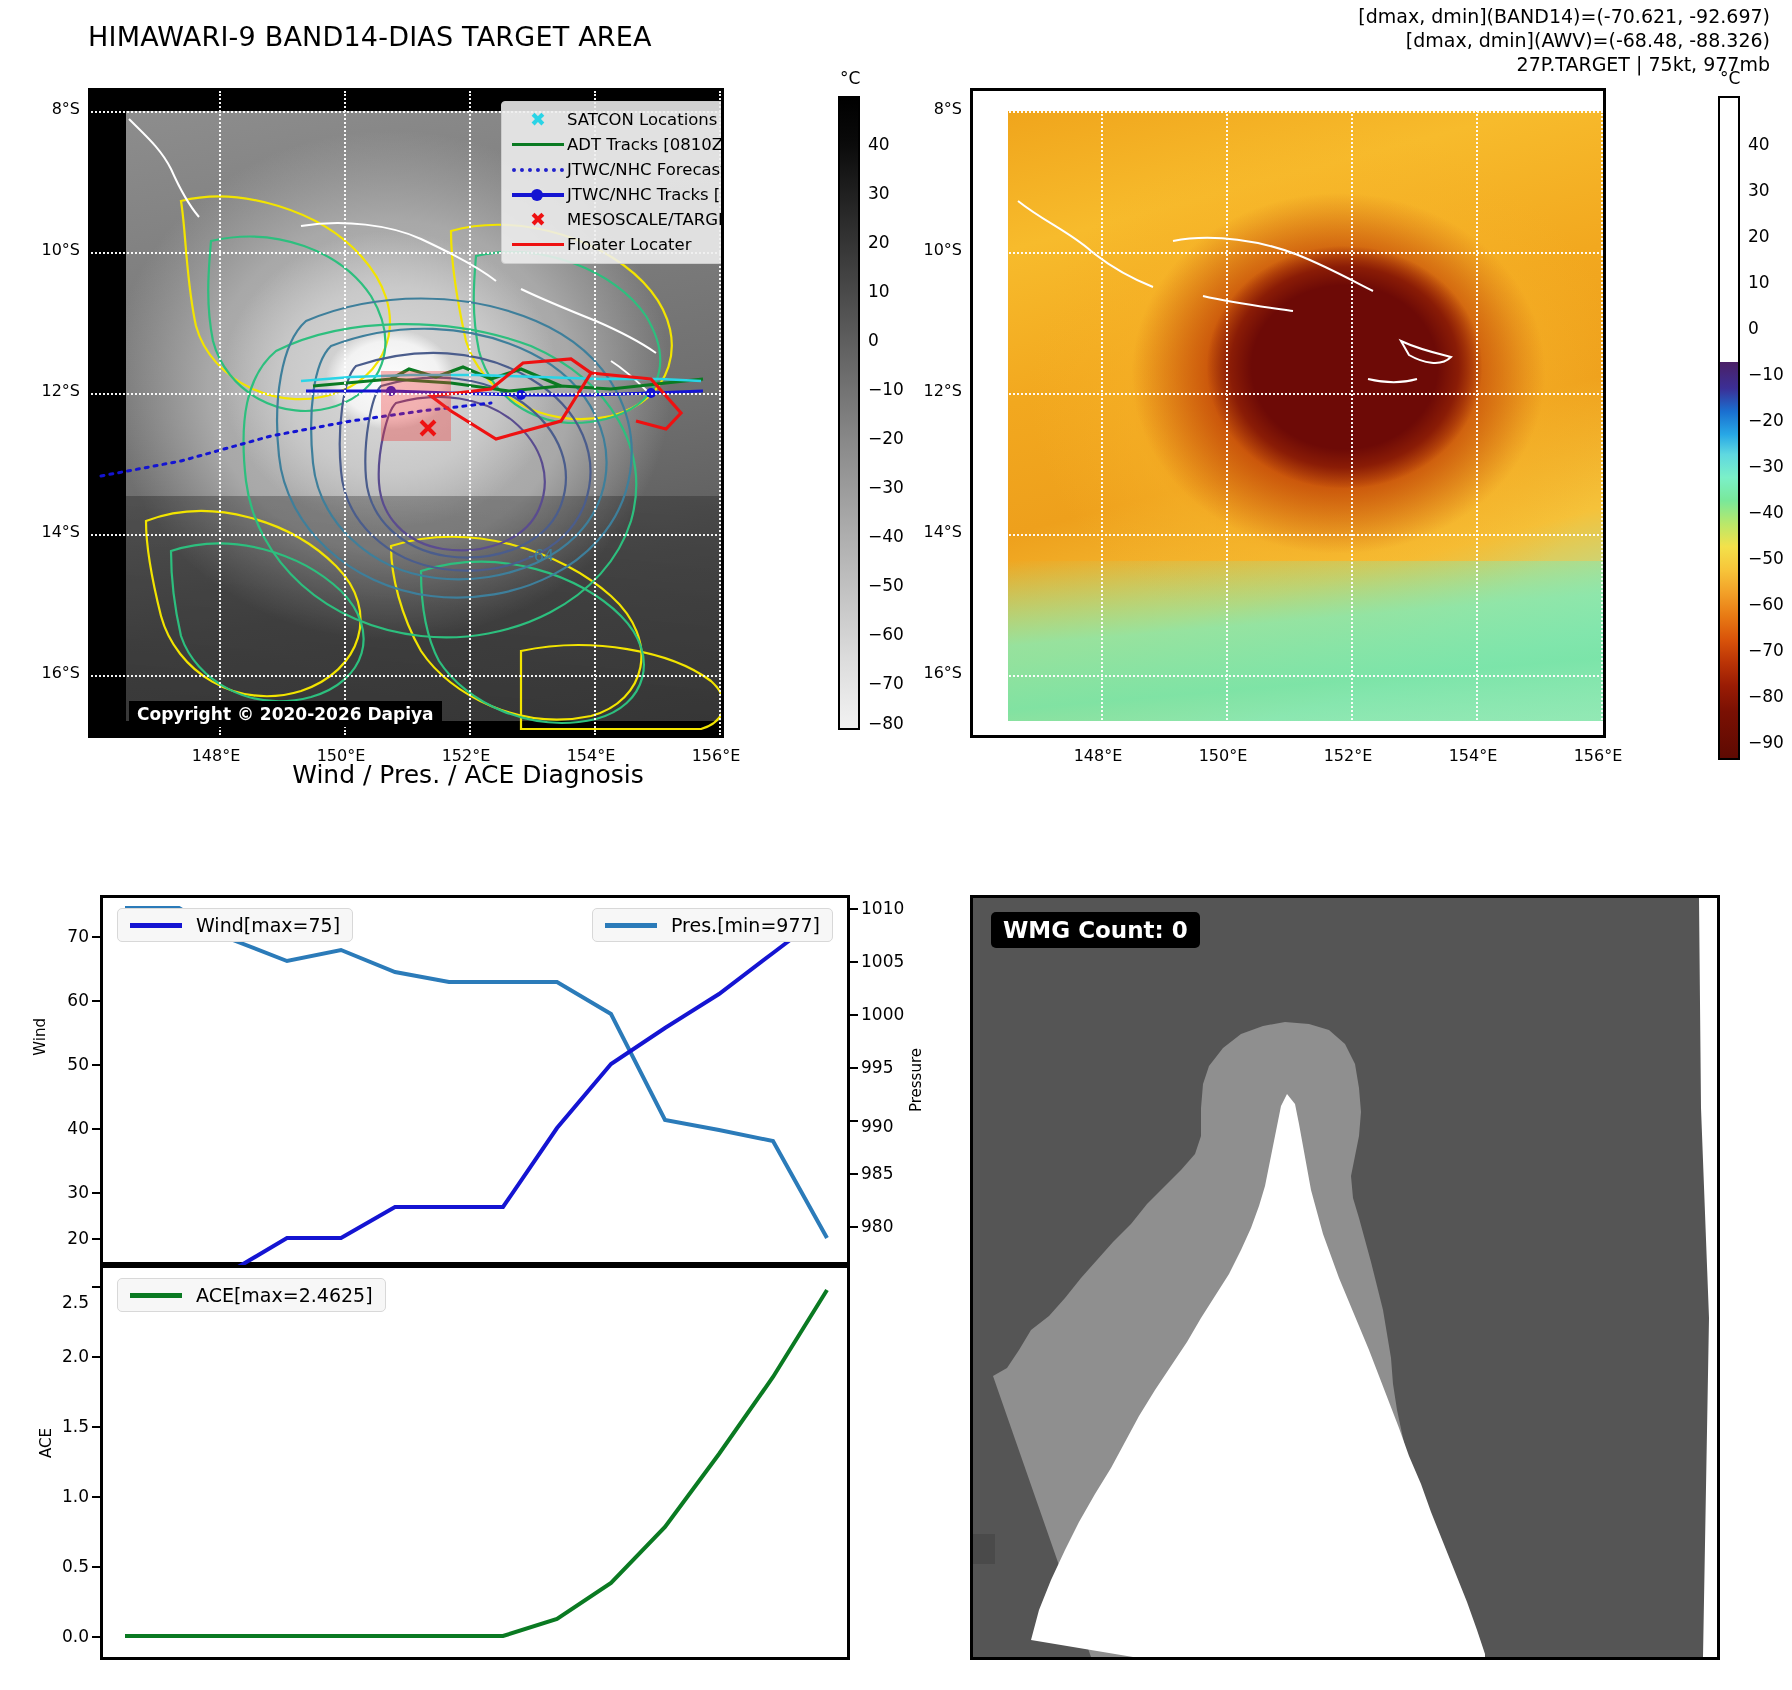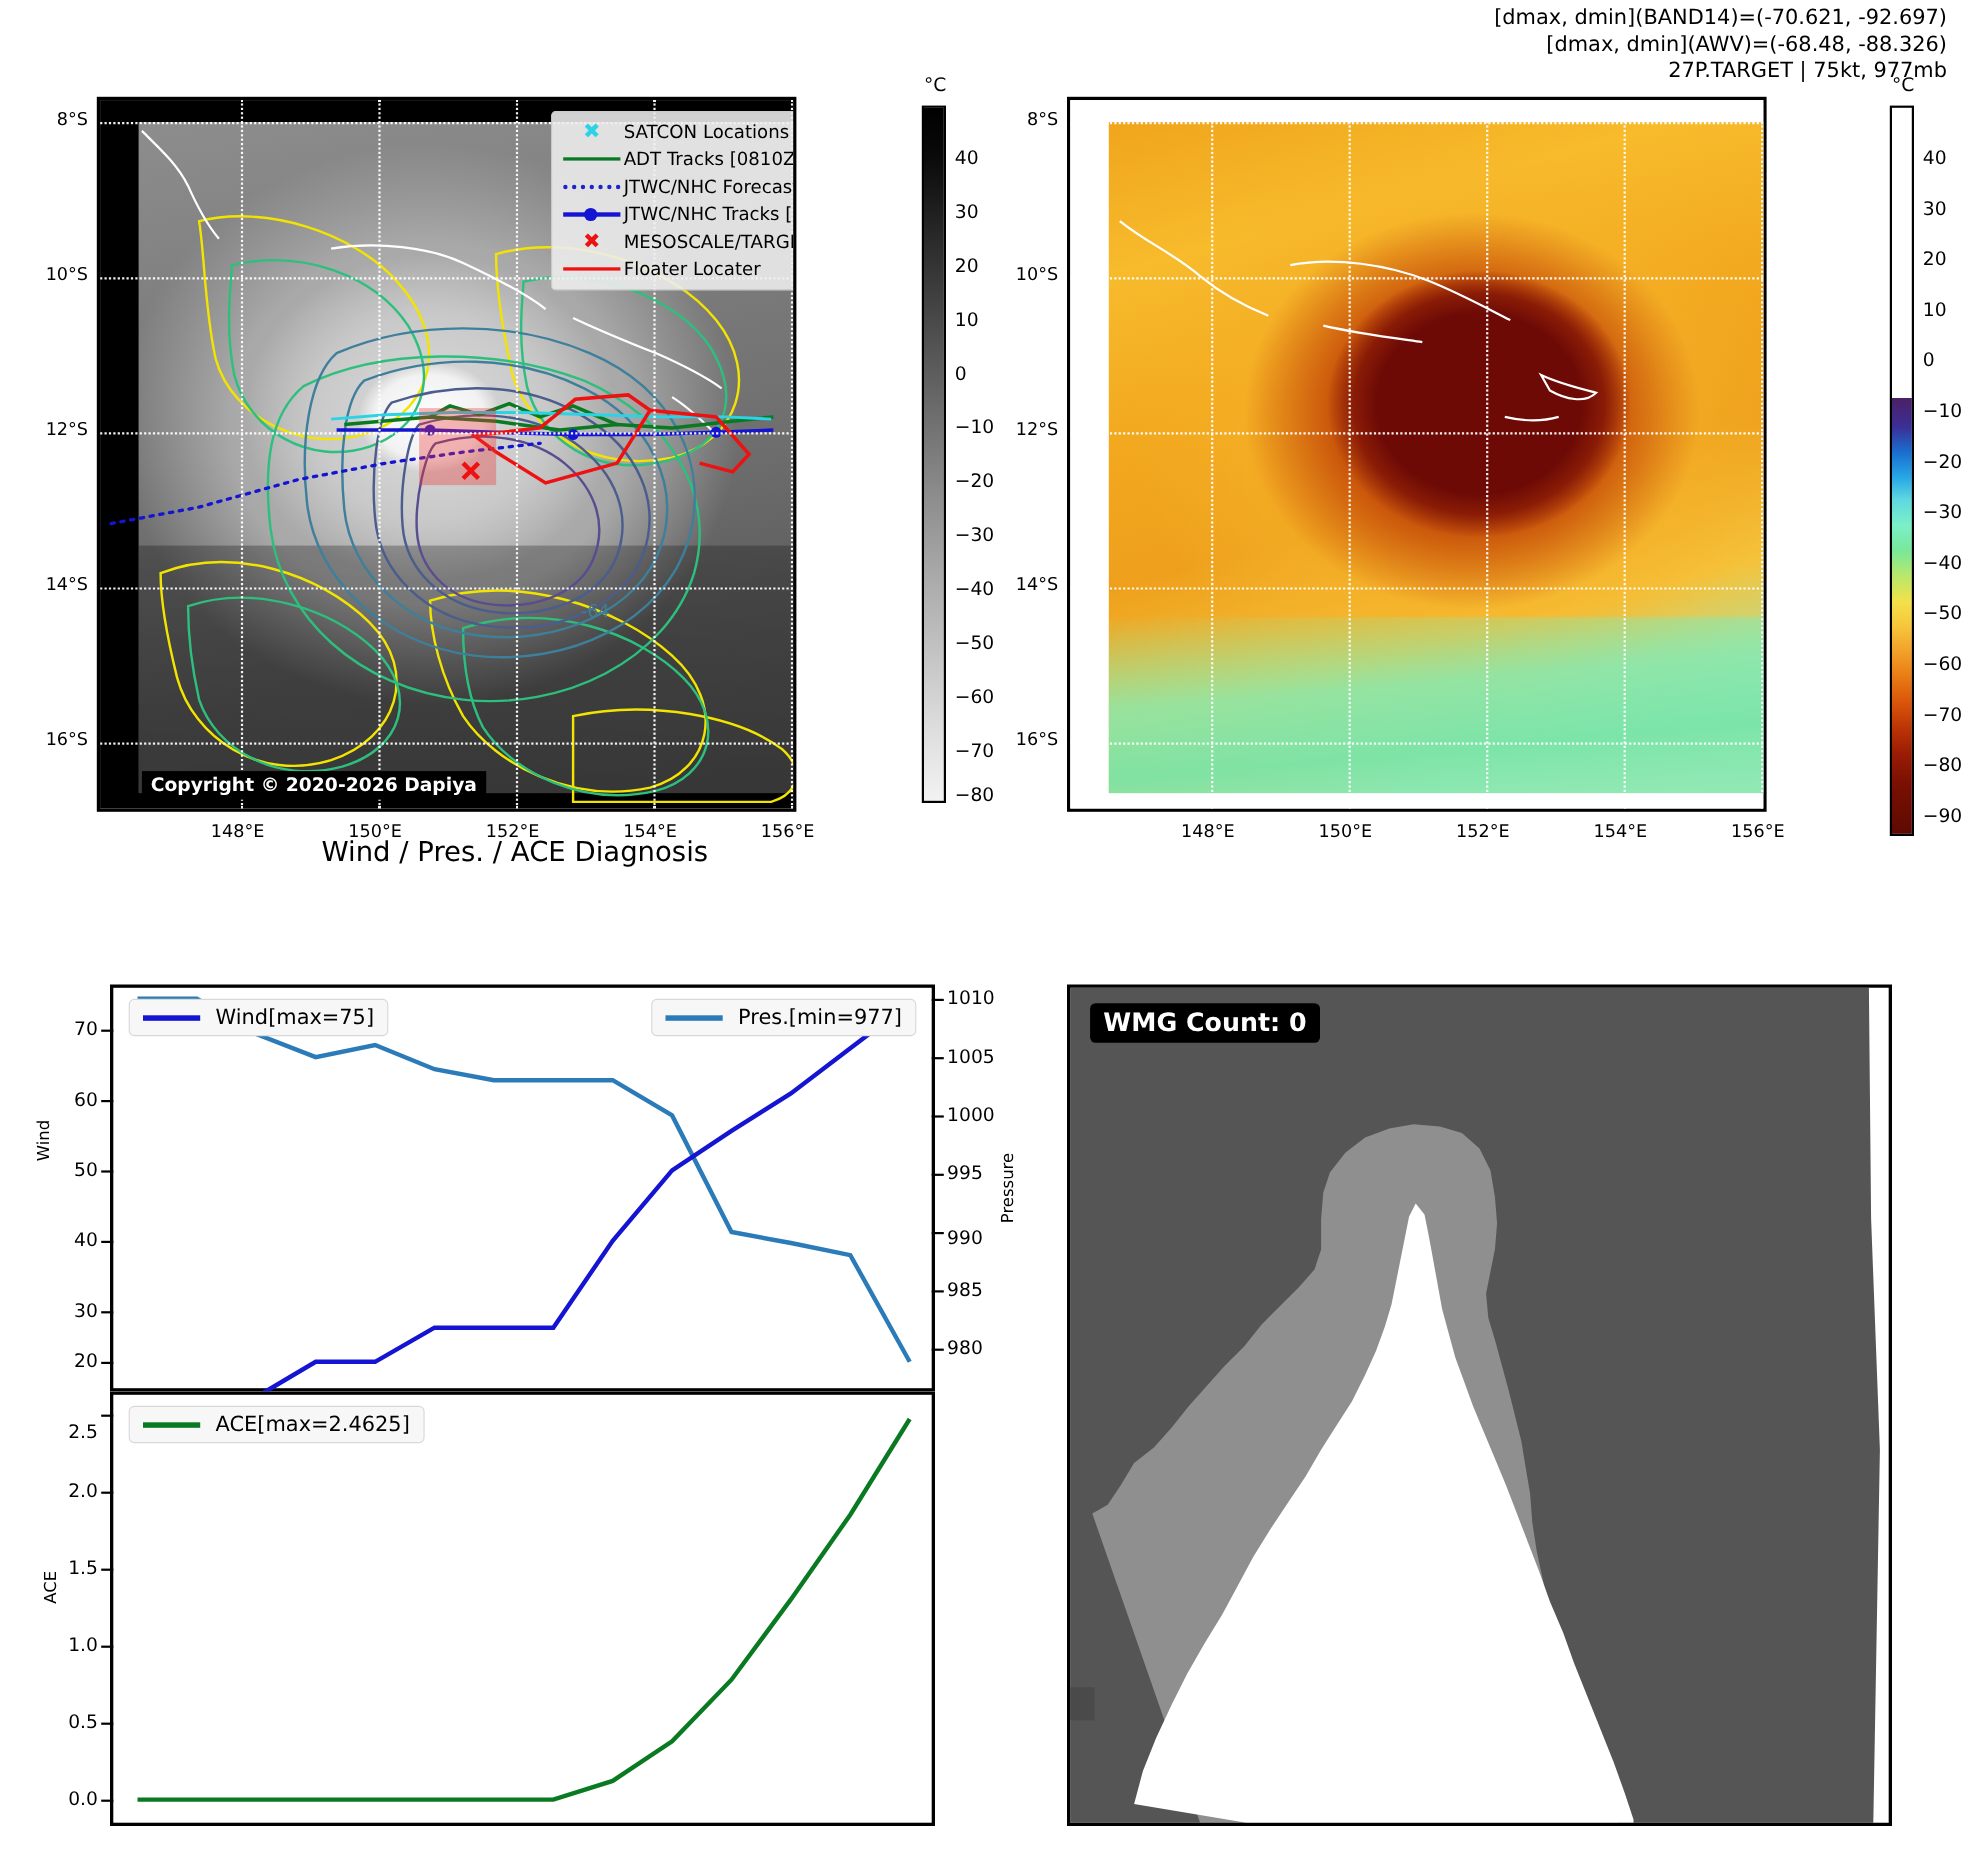--- a/index.html
+++ b/index.html
@@ -91,20 +91,21 @@
   #wmg-inner{position:absolute;inset:0;background:#555555;overflow:hidden;}
   #wmg-badge{position:absolute;left:18px;top:14px;background:#000;color:#fff;
      font-size:23px;font-weight:bold;padding:5px 12px;border-radius:5px;}
 
   svg{display:block;overflow:visible;}
 </style>
 </head>
 <body>
 
 <div class="abs" id="title-block">
+  <div id="title-line1">HIMAWARI-9 BAND14-DIAS TARGET AREA</div>
 </div>
 
 <div class="abs" id="header-right">
   <div>[dmax, dmin](BAND14)=(-70.621, -92.697)</div>
   <div>[dmax, dmin](AWV)=(-68.48, -88.326)</div>
   <div>27P.TARGET | 75kt, 977mb</div>
 </div>
 
 <div class="abs panel-frame" id="ir-panel">
   <div id="ir-img">

